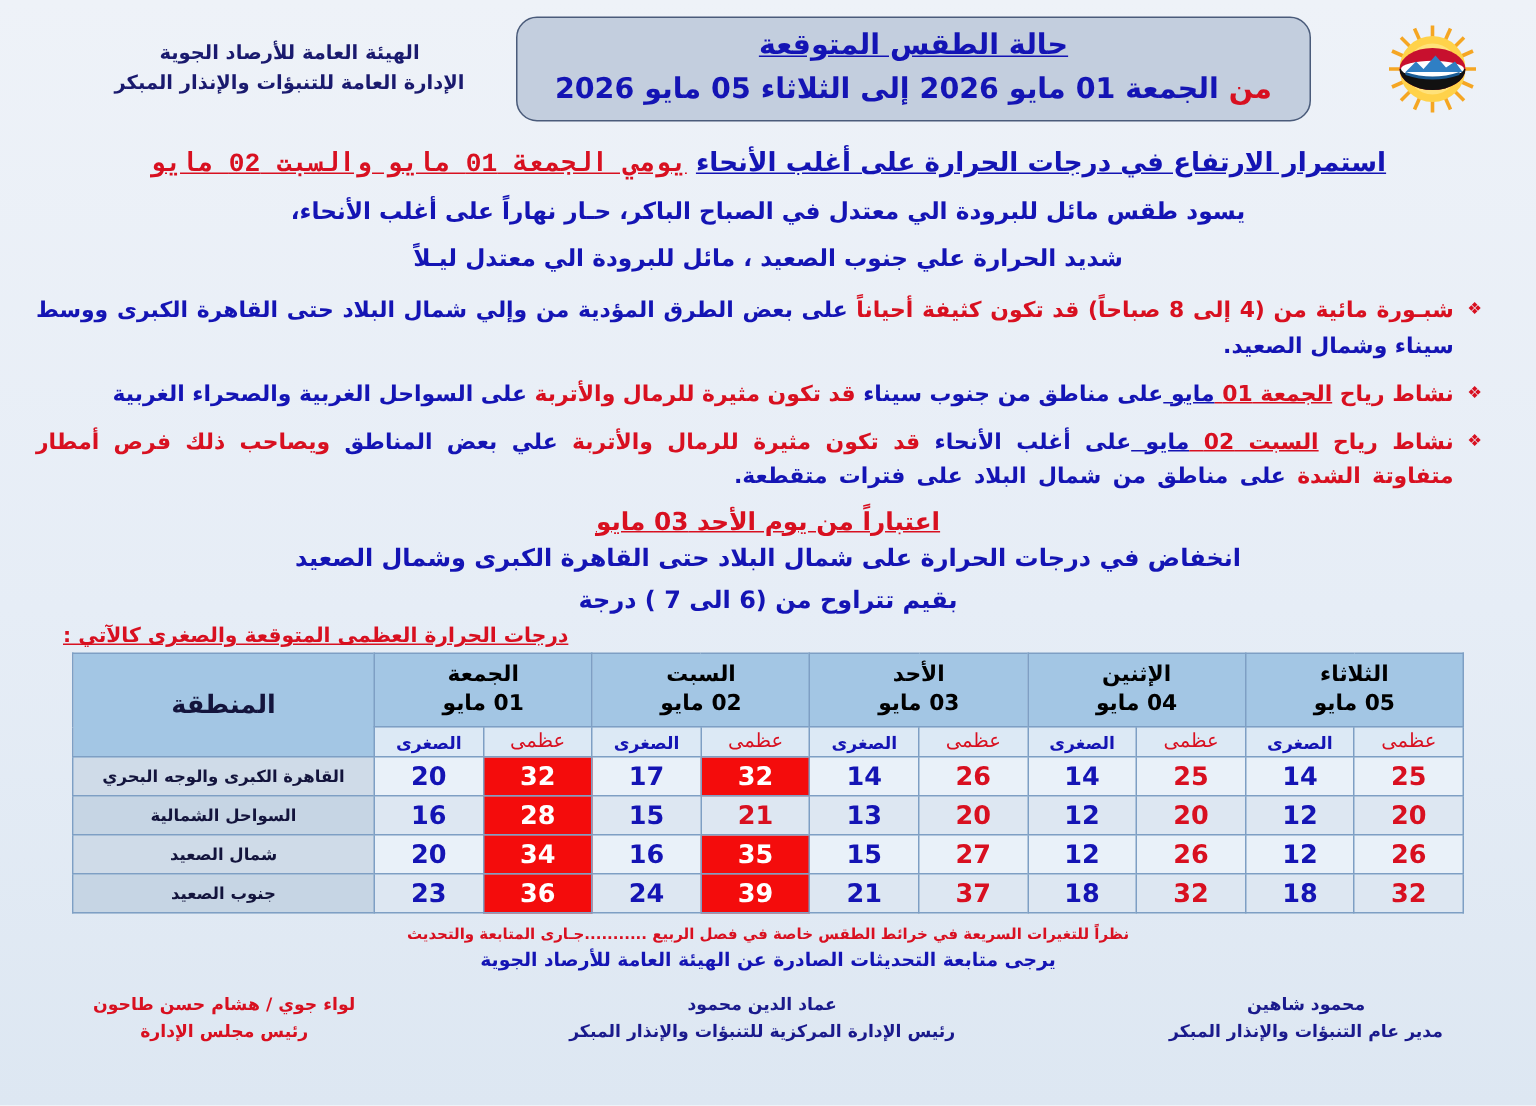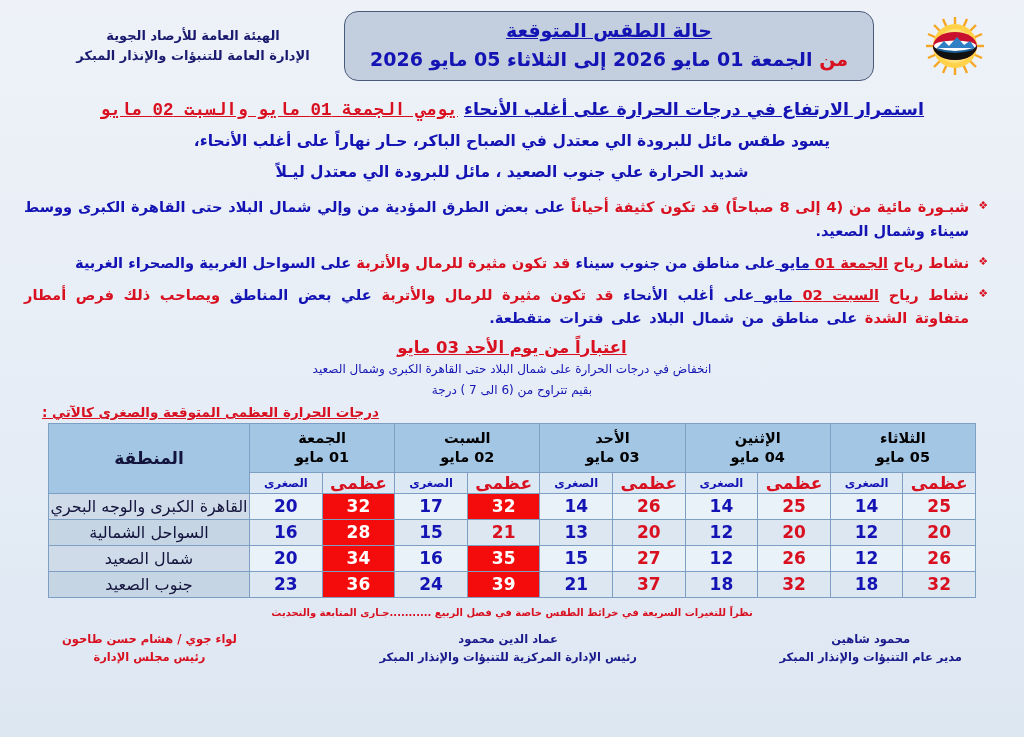--- a/index.html
+++ b/index.html
@@ -112,21 +112,21 @@
   .btxt .u{text-decoration:underline;}
   .sec-head{
     text-align:center;
     margin-top:4px;
     font-size:16.5px;font-weight:bold;
     color:#d81020;
     text-decoration:underline;
   }
   .sec-line{
     text-align:center;
-    font-size:12px;font-weight:normal;color:#1414b4;
+    font-size:16px;font-weight:bold;color:#1414b4;
     line-height:1.55;margin-top:3px;
   }
   .tbl-caption{
     text-align:left;
     direction:rtl;
     font-size:13.5px;font-weight:bold;color:#d81020;
     text-decoration:underline;
     padding:4px 0 3px 42px;
   }
   
@@ -151,33 +151,33 @@
   }
   .th-region{
     background:#a3c6e4;
     color:#13143c;
     font-size:17px;font-weight:bold;
     width:200px;
   }
   .th-max{
     background:#dce9f5;
     color:#d81020;
-    font-size:17px;font-weight:bold;
+    font-size:13px;font-weight:normal;
     height:19px;
   }
   .th-min{
     background:#dce9f5;
     color:#1414b4;
     font-size:11.5px;font-weight:bold;
     height:19px;
   }
   td.reg{
     background:#cfdbe8;
     color:#13143c;
-    font-size:16px;font-weight:normal;
+    font-size:11px;font-weight:bold;
     height:25px;
   }
   td.val{
     height:25px;
     font-size:17px;font-weight:bold;
   }
   td.mx{color:#d81020;background:#e9f1f9;}
   td.mn{color:#1414b4;background:#e9f1f9;}
   td.mx.hot{background:#f40c0c;color:#ffffff;}
   tr.alt td.val{background:#dde7f2;}
@@ -386,20 +386,21 @@
             <td class="val mx hot">36</td>
             <td class="val mn">23</td>
             <td class="reg">جنوب الصعيد</td>
           </tr>
         </tbody>
     </table>
   </div>
 
   <div class="note">
     <div class="note-1">نظراً للتغيرات السريعة في خرائط الطقس خاصة في فصل الربيع ...........جـارى المتابعة والتحديث</div>
+    <div class="note-2">يرجى متابعة التحديثات الصادرة عن الهيئة العامة للأرصاد الجوية</div>
   </div>
 
   <div class="sigs">
     <div class="sig blue">
       <div>محمود شاهين</div>
       <div class="ln2">مدير عام التنبؤات والإنذار المبكر</div>
     </div>
     <div class="sig blue">
       <div>عماد الدين محمود</div>
       <div class="ln2">رئيس الإدارة المركزية للتنبؤات والإنذار المبكر</div>

